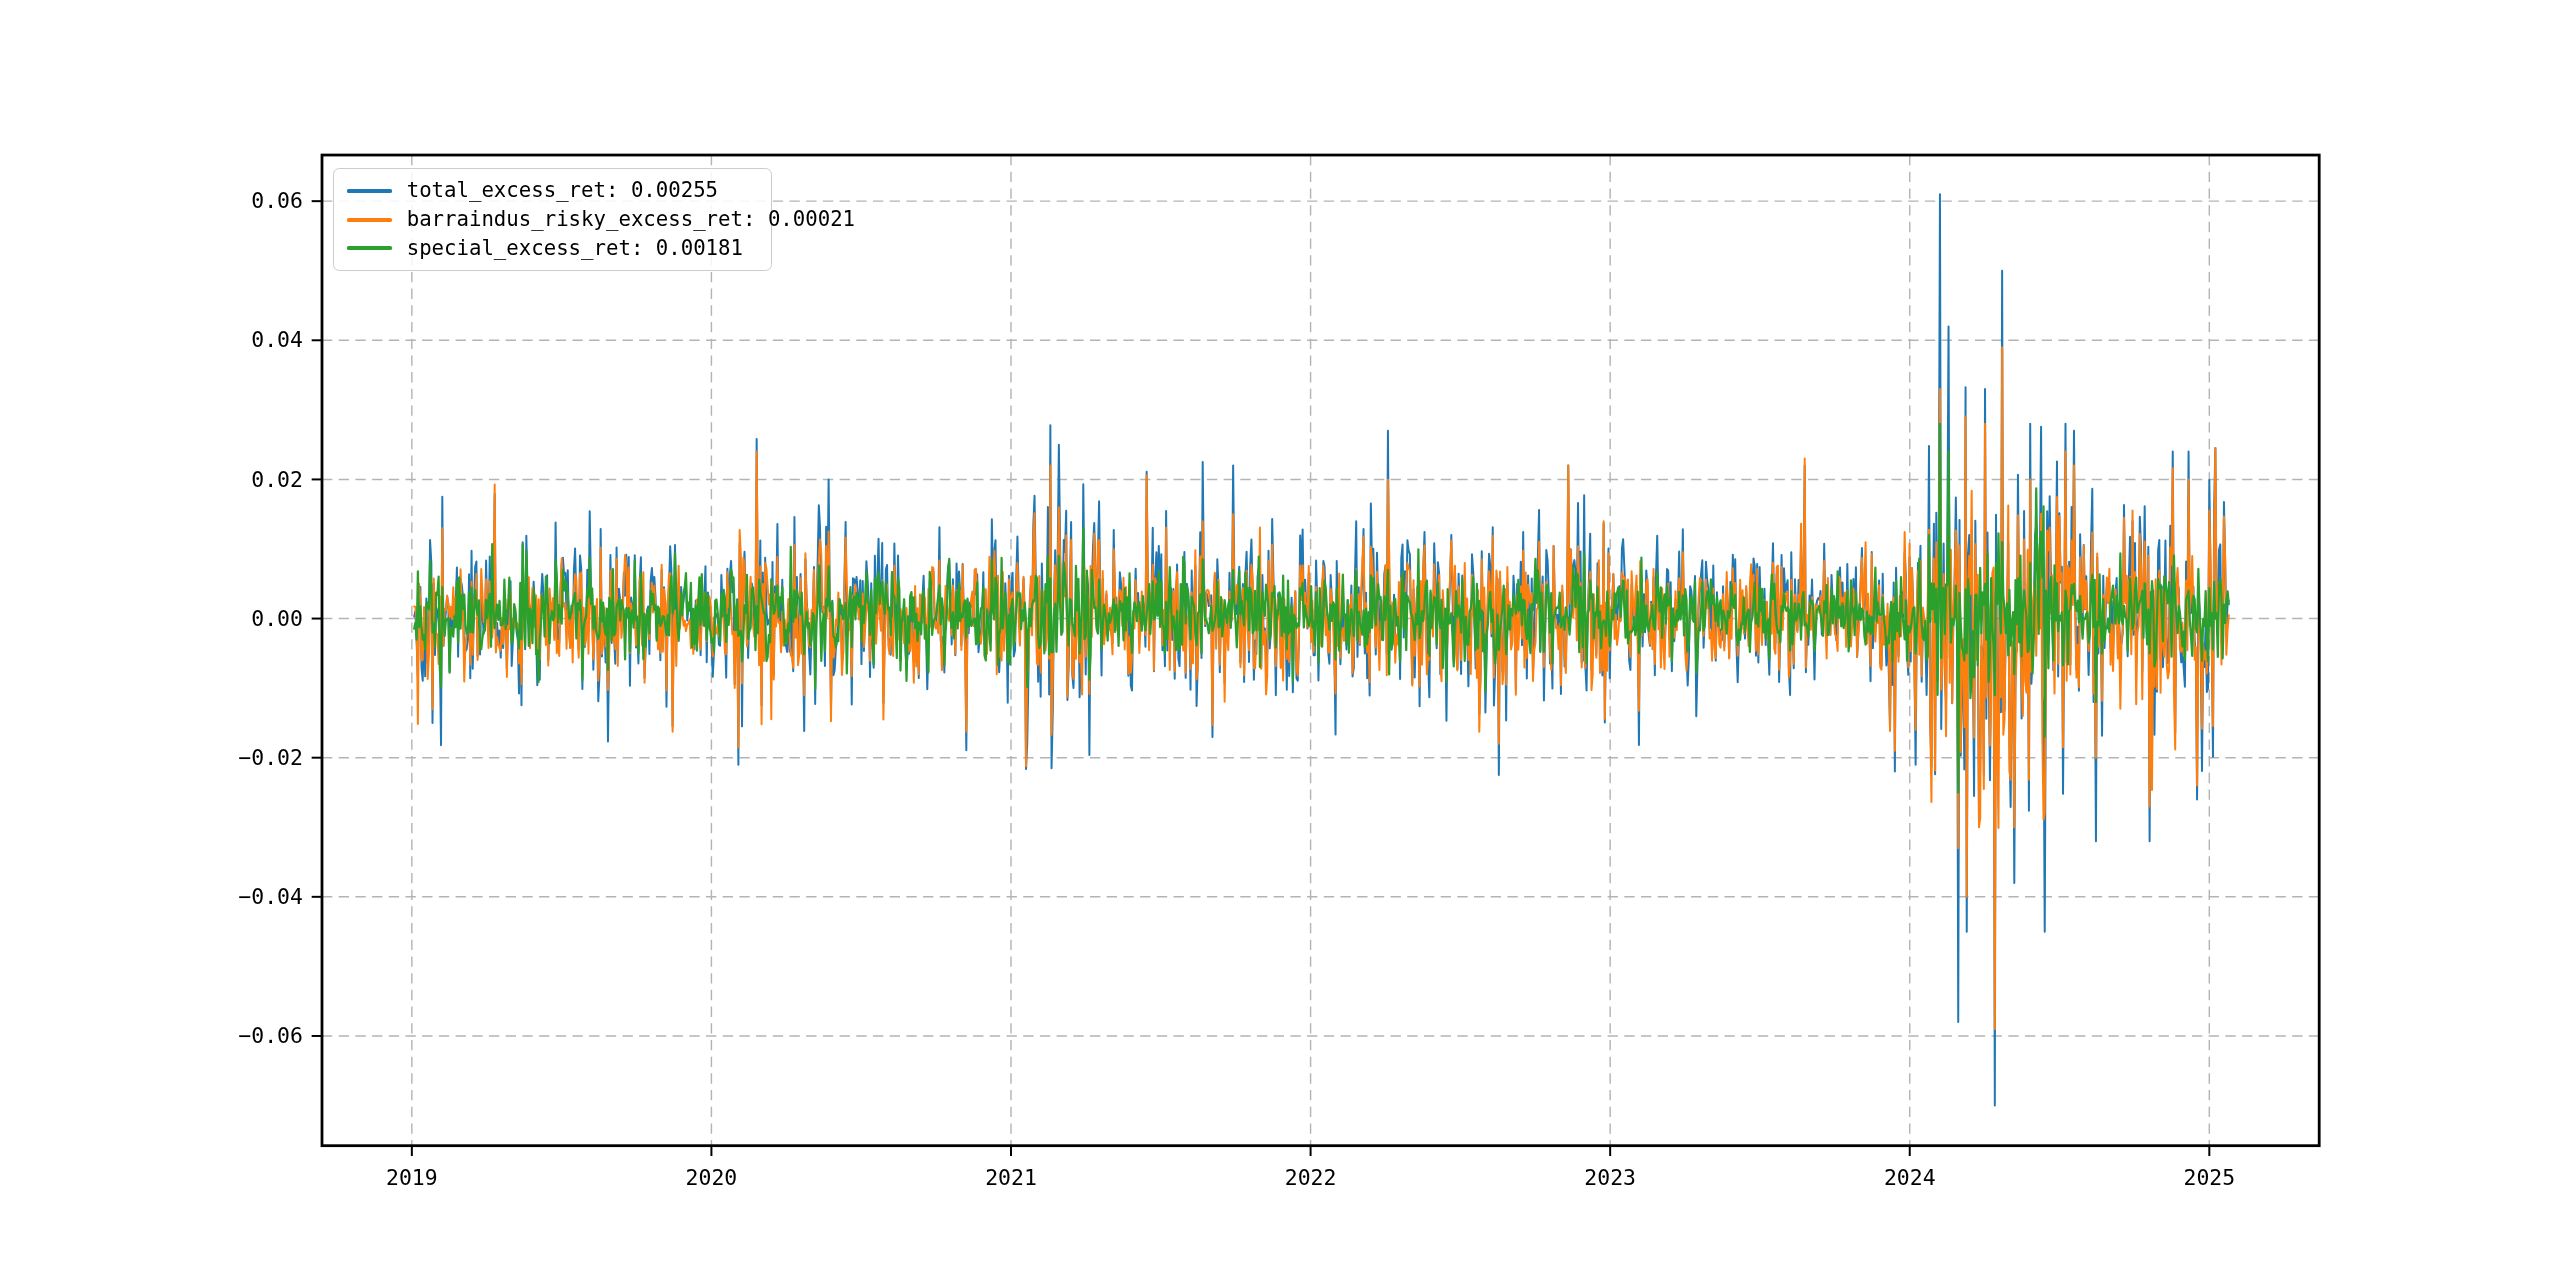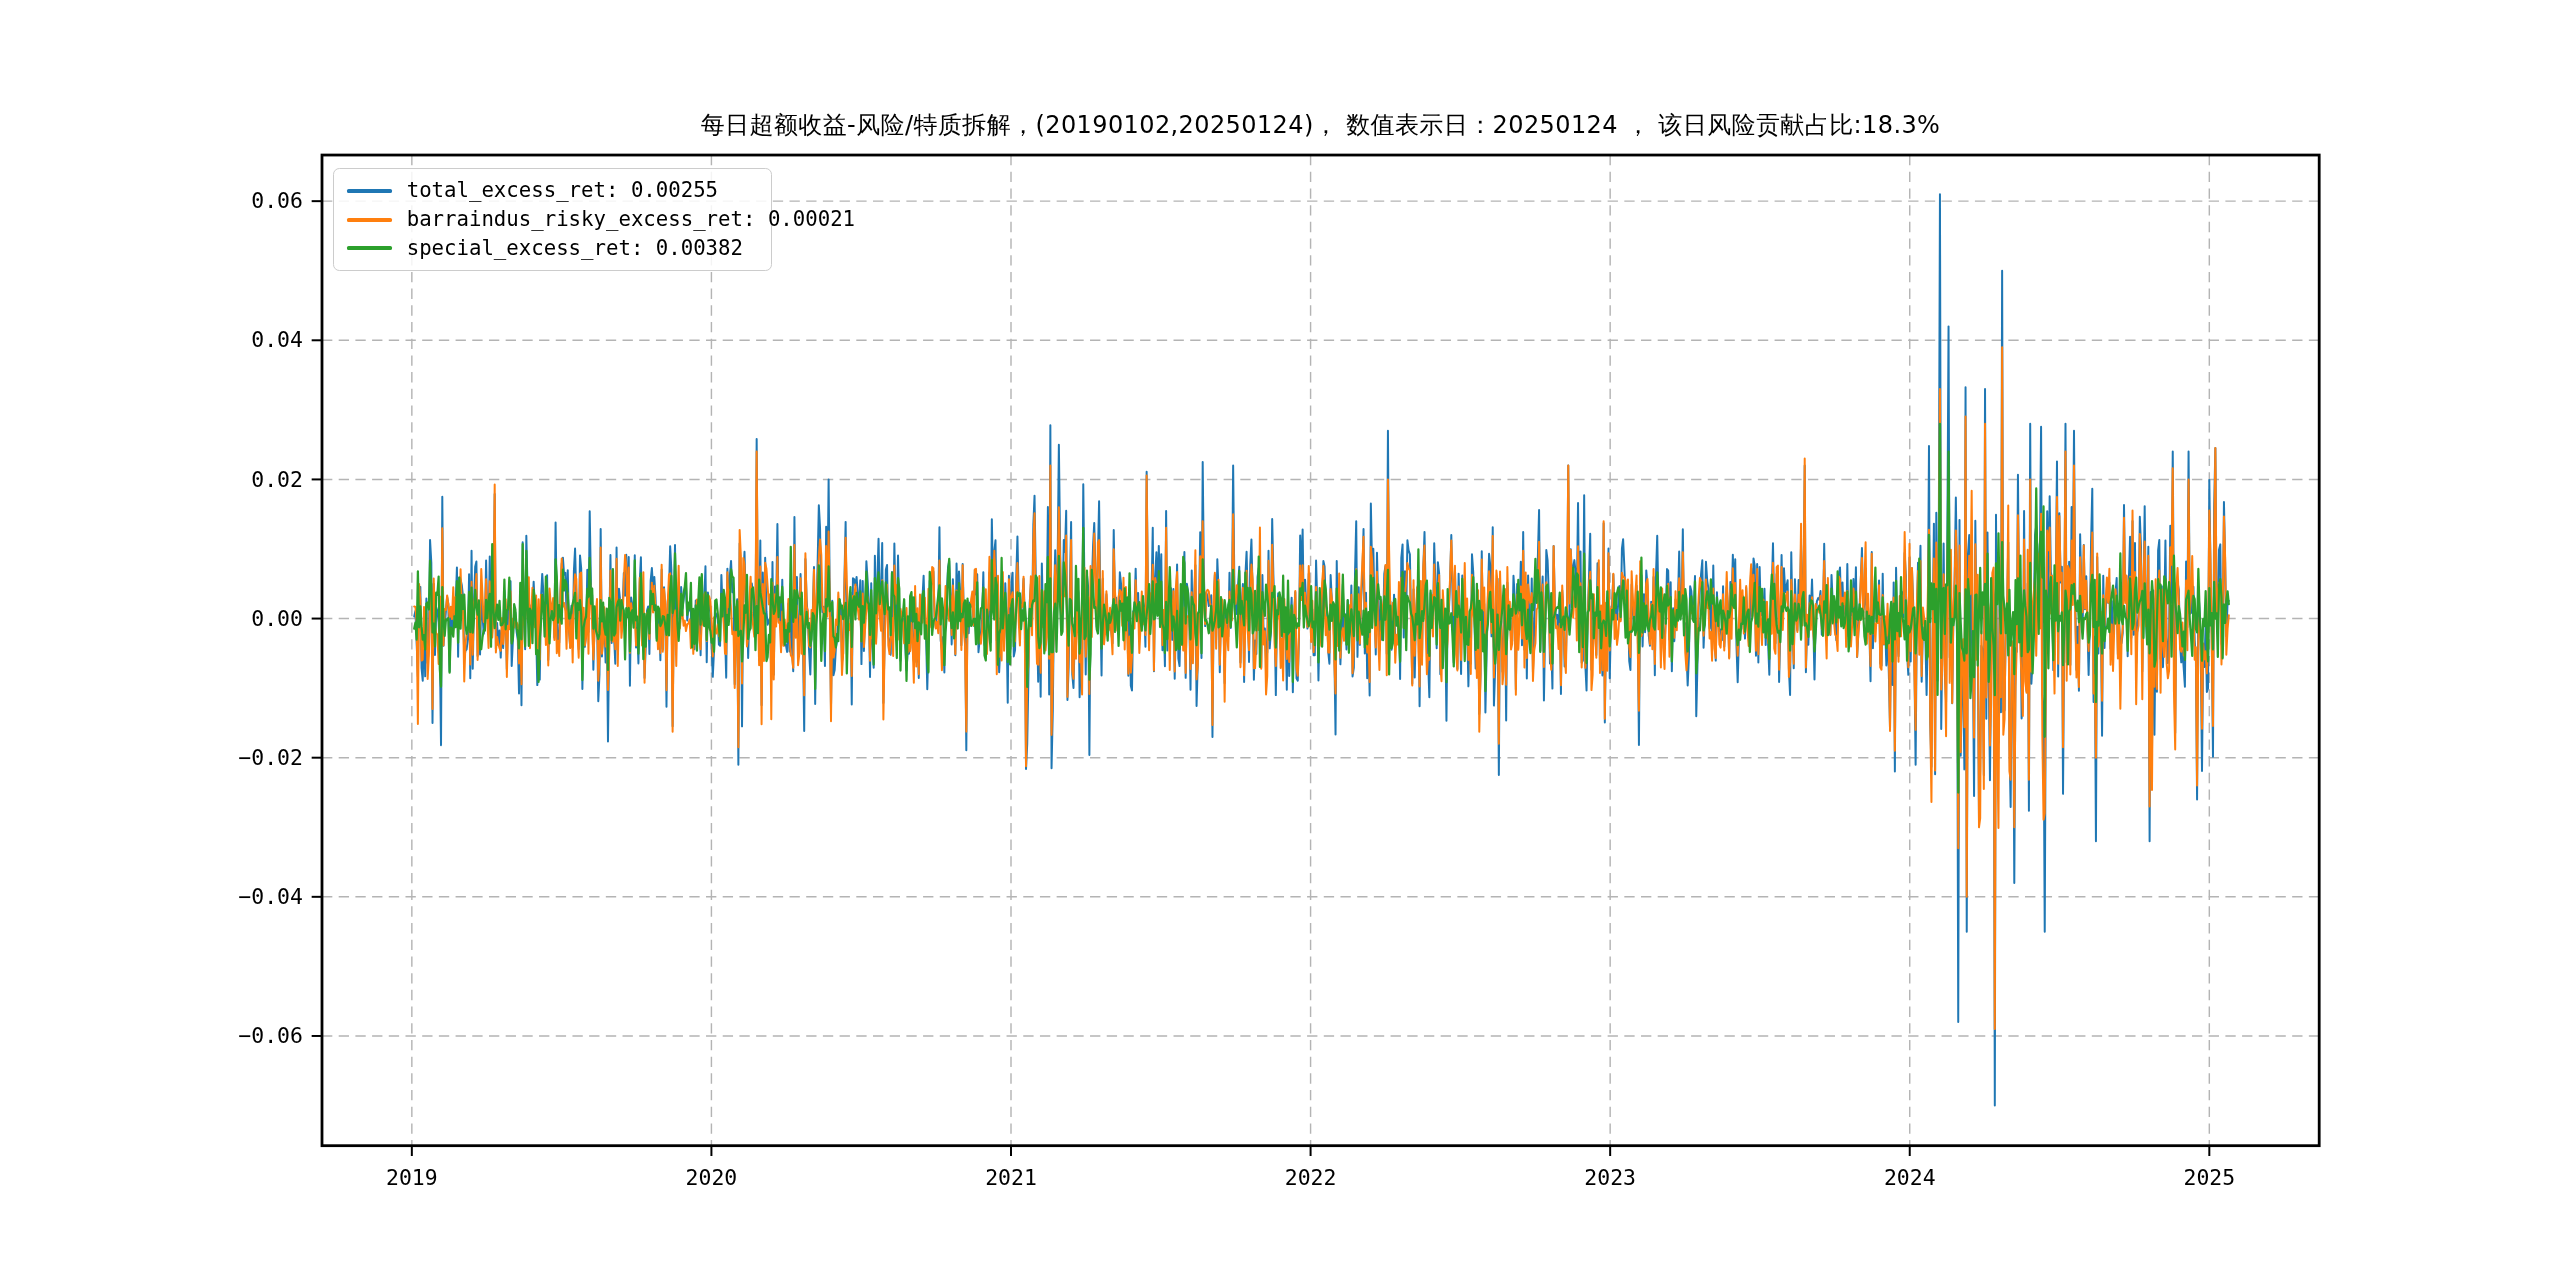--- a/index.html
+++ b/index.html
@@ -74,31 +74,30 @@
       <line x1="1648.4" x2="1648.4" y1="1441" y2="1454" stroke="#000" stroke-width="2.5"></line>
       <text x="1648.4" y="1491" text-anchor="middle" fill="#000" font-family="&quot;DejaVu Sans Mono&quot;,monospace" font-size="27px">2022</text>
       <line x1="2025.2" x2="2025.2" y1="1441" y2="1454" stroke="#000" stroke-width="2.5"></line>
       <text x="2025.2" y="1491" text-anchor="middle" fill="#000" font-family="&quot;DejaVu Sans Mono&quot;,monospace" font-size="27px">2023</text>
       <line x1="2402" x2="2402" y1="1441" y2="1454" stroke="#000" stroke-width="2.5"></line>
       <text x="2402" y="1491" text-anchor="middle" fill="#000" font-family="&quot;DejaVu Sans Mono&quot;,monospace" font-size="27px">2024</text>
       <line x1="2778.8" x2="2778.8" y1="1441" y2="1454" stroke="#000" stroke-width="2.5"></line>
       <text x="2778.8" y="1491" text-anchor="middle" fill="#000" font-family="&quot;DejaVu Sans Mono&quot;,monospace" font-size="27px">2025</text>
     </svg>
 
-  <div class="chart-title">每日超额收益-风险/特质拆解，(20190102,20250124)， 数值表示日：20250124 ， 该日风险贡献占比:18.3%</div>
 
   <div class="legend">
     <div class="legend-row">
       <span class="legend-swatch" style="background: rgb(31, 119, 180);"></span>
       <span class="legend-label">total_excess_ret: 0.00255</span>
     </div>
     <div class="legend-row">
       <span class="legend-swatch" style="background: rgb(255, 127, 14);"></span>
       <span class="legend-label">barraindus_risky_excess_ret: 0.00021</span>
     </div>
     <div class="legend-row">
       <span class="legend-swatch" style="background: rgb(44, 160, 44);"></span>
-      <span class="legend-label">special_excess_ret: 0.00382</span>
+      <span class="legend-label">special_excess_ret: 0.00181</span>
     </div>
   </div>
 
 </div>
 
 
 </body></html>

